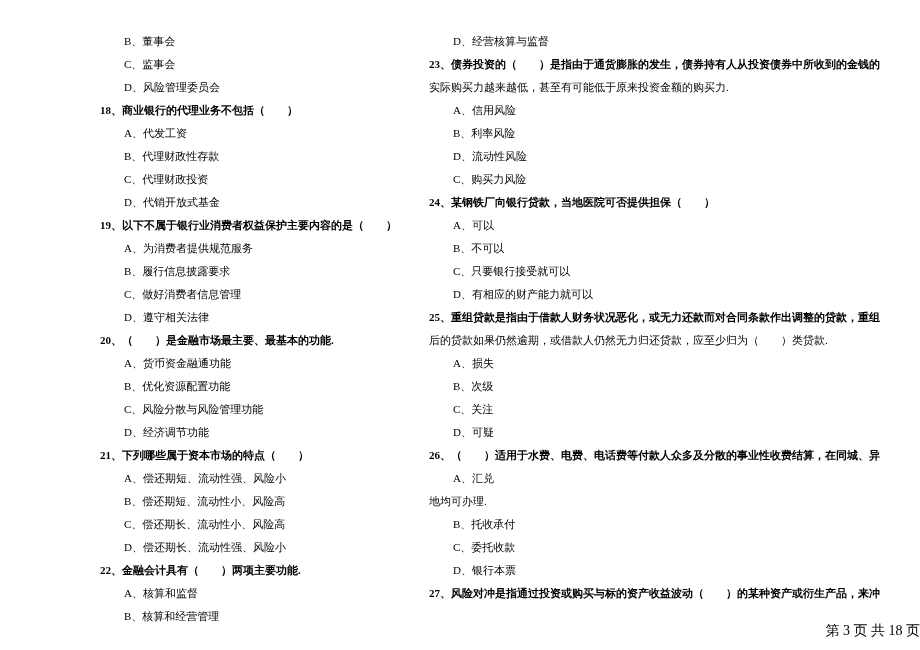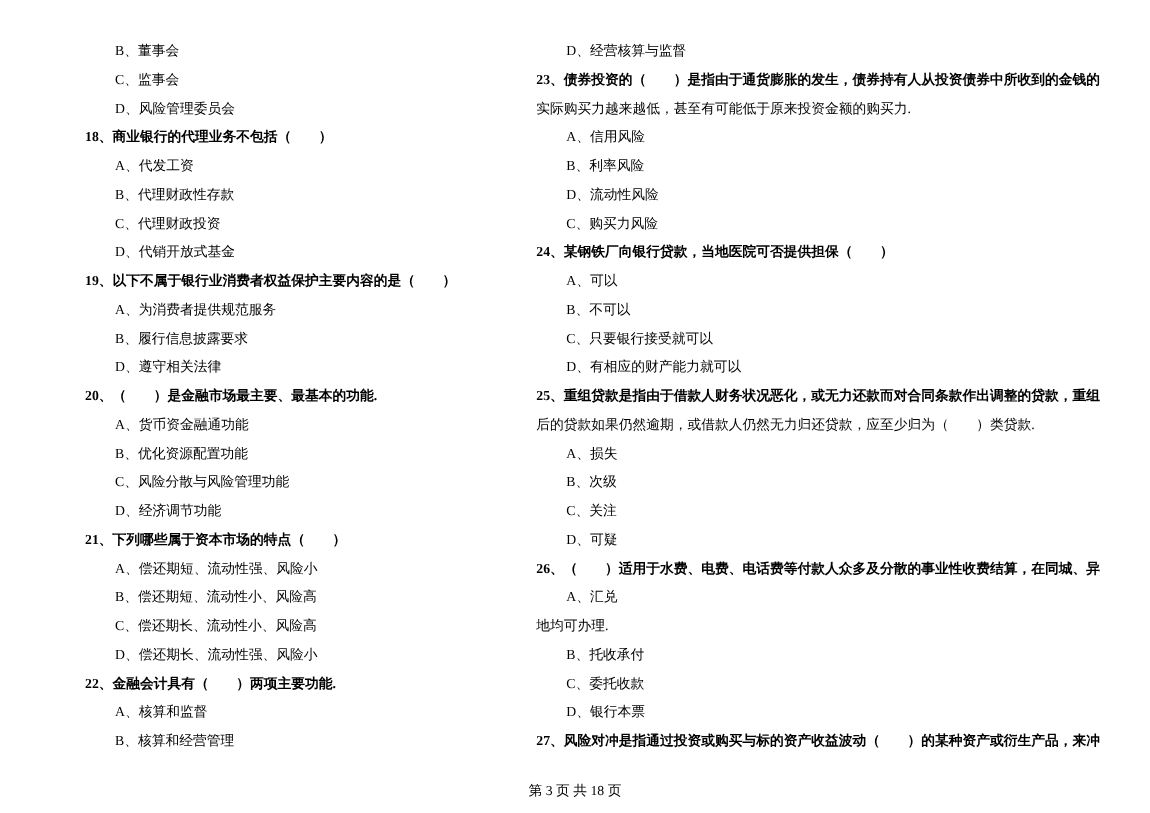--- a/index.html
+++ b/index.html
@@ -13,21 +13,21 @@
       background: #ffffff;
       font-family: 'SimSun', '宋体', serif;
       font-size: 11px;
       color: #000000;
       position: relative;
       overflow: hidden;
     }
     .page-container {
       display: flex;
       flex-direction: row;
-      padding: 30px 40px 0 68px;
+      padding: 30px 40px 0 100px;
       gap: 24px;
     }
     .column {
       flex: 1;
       display: flex;
       flex-direction: column;
     }
     .line {
       line-height: 23px;
       white-space: nowrap;
@@ -40,42 +40,43 @@
       font-weight: bold;
     }
     .q-indent {
       padding-left: 0;
     }
     .footer {
       position: absolute;
       bottom: 10px;
       left: 0;
       right: 0;
-      text-align: center;
-      font-size: 11px;
+      text-align: right;
+      font-size: 14px;
     }
   </style>
 </head>
 <body>
 
 <div class="page-container">
   <div class="column">
     <div class="line option">B、董事会</div>
     <div class="line option">C、监事会</div>
     <div class="line option">D、风险管理委员会</div>
 
     <div class="line question">18、商业银行的代理业务不包括（　　）</div>
     <div class="line option">A、代发工资</div>
     <div class="line option">B、代理财政性存款</div>
     <div class="line option">C、代理财政投资</div>
     <div class="line option">D、代销开放式基金</div>
 
     <div class="line question">19、以下不属于银行业消费者权益保护主要内容的是（　　）</div>
     <div class="line option">A、为消费者提供规范服务</div>
     <div class="line option">B、履行信息披露要求</div>
+    <div class="line option">C、做好消费者信息管理</div>
     <div class="line option">D、遵守相关法律</div>
 
     <div class="line question">20、（　　）是金融市场最主要、最基本的功能.</div>
     <div class="line option">A、货币资金融通功能</div>
     <div class="line option">B、优化资源配置功能</div>
     <div class="line option">C、风险分散与风险管理功能</div>
     <div class="line option">D、经济调节功能</div>
 
     <div class="line question">21、下列哪些属于资本市场的特点（　　）</div>
     <div class="line option">A、偿还期短、流动性强、风险小</div>

